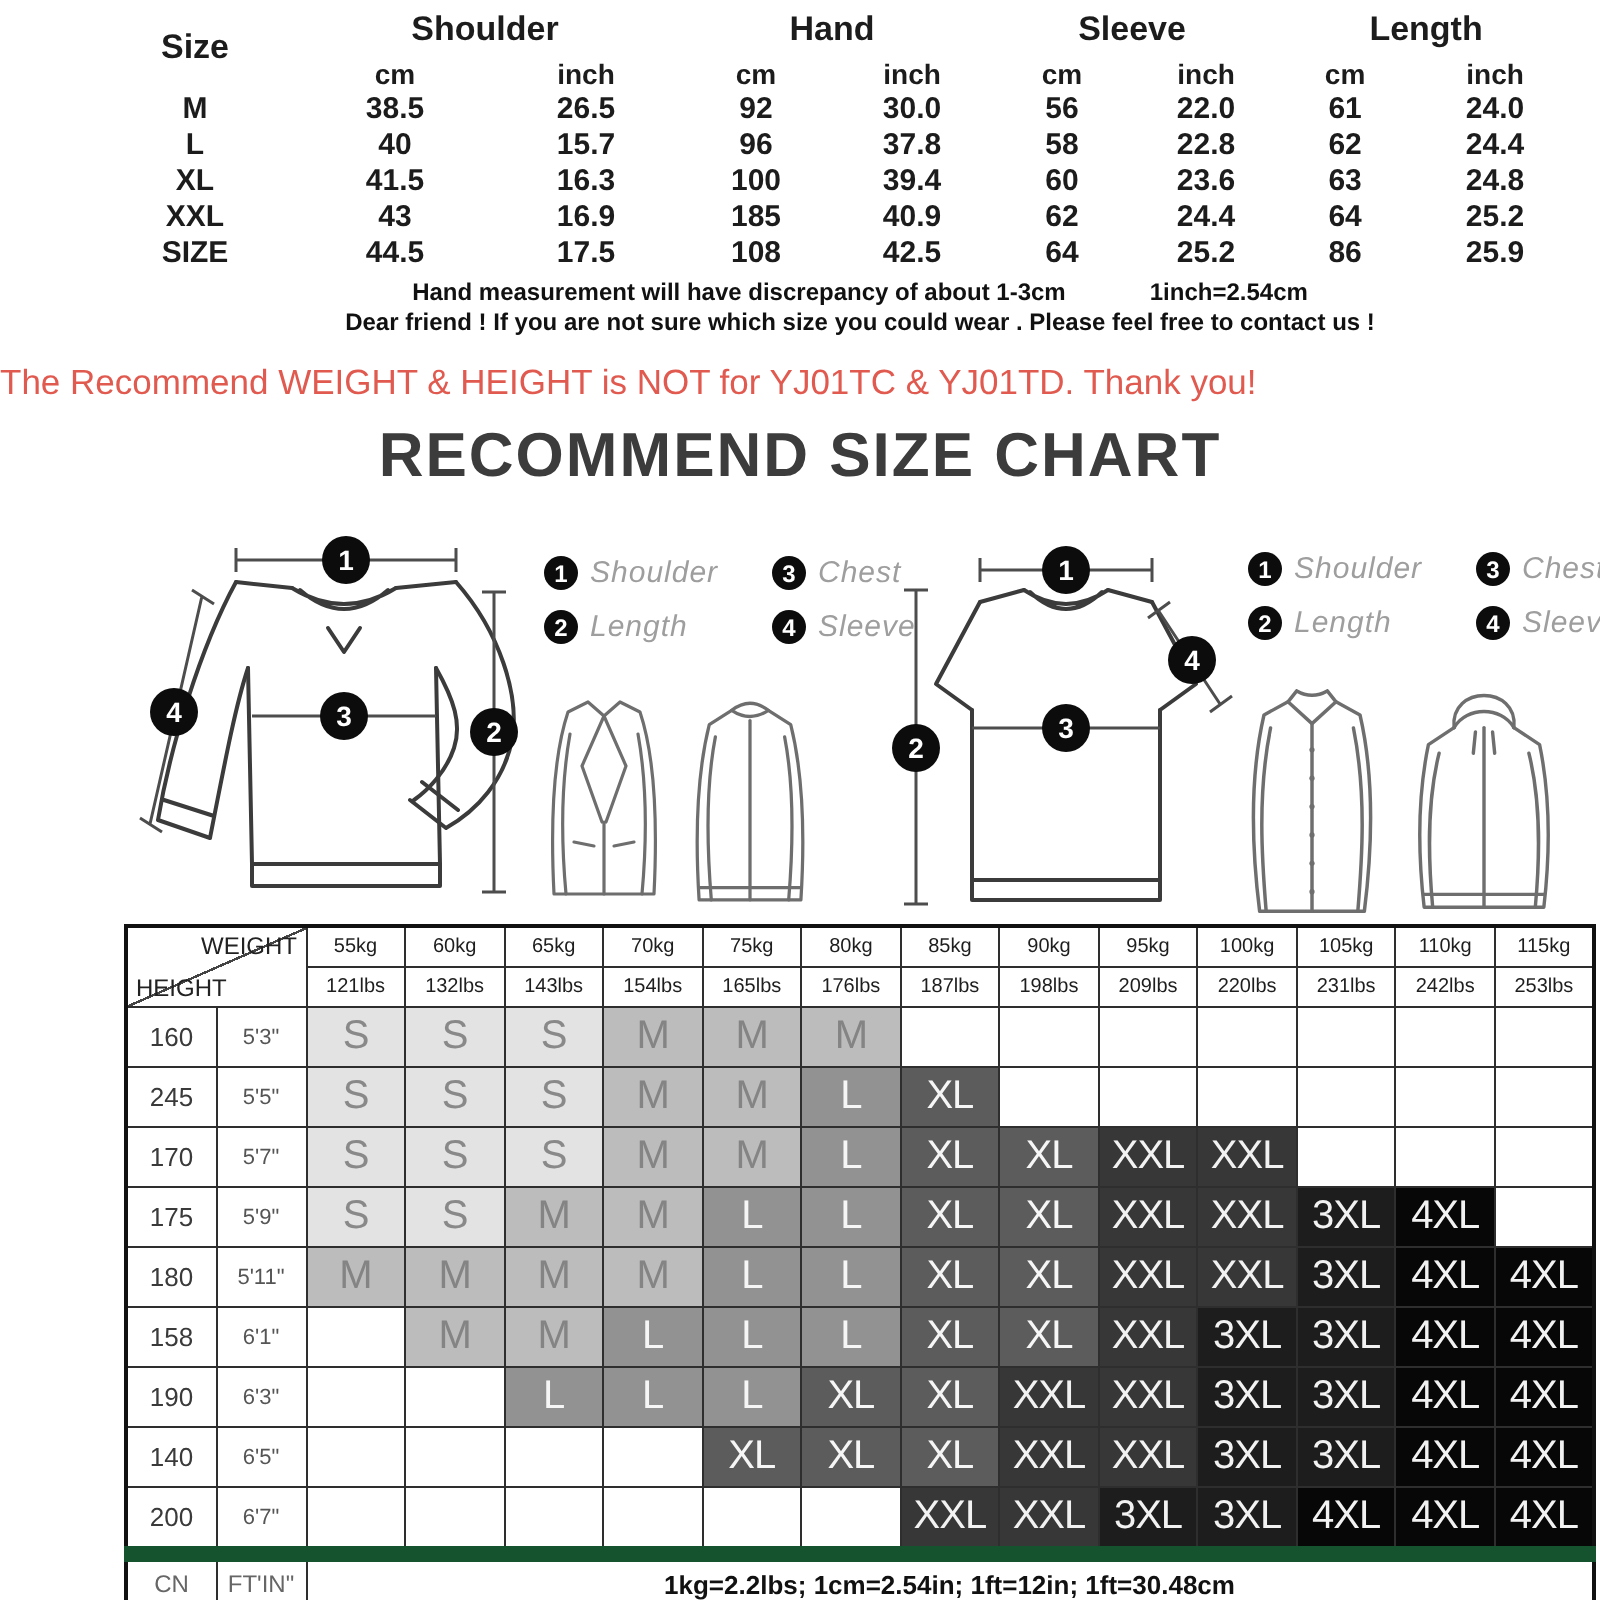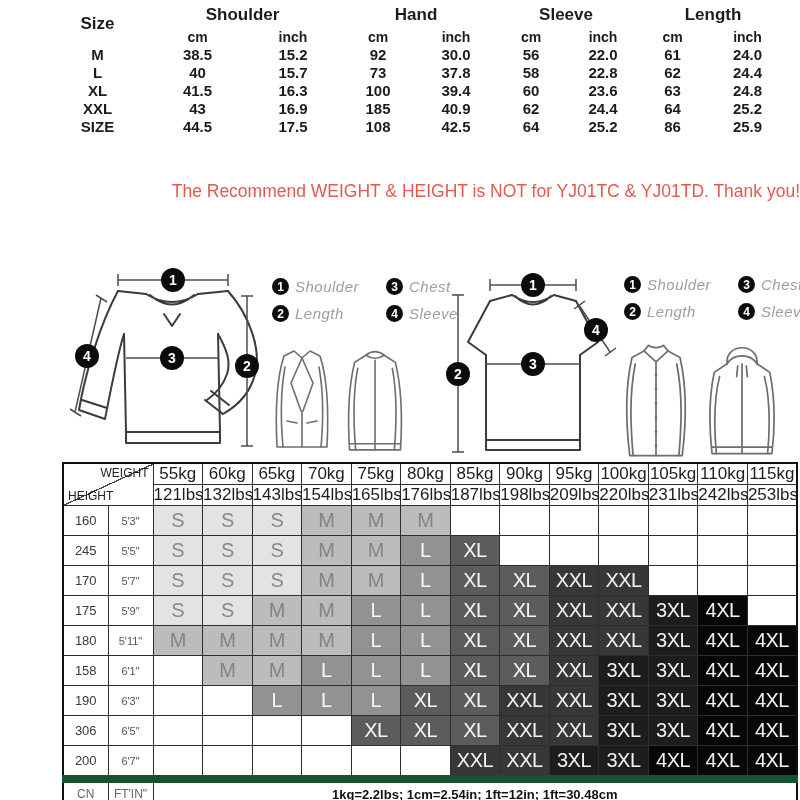--- a/index.html
+++ b/index.html
@@ -12,21 +12,21 @@
   table.sizes thead tr.grp-row th{height:26px;font-size:17px;vertical-align:middle;}
   table.sizes thead tr.unit-row th{height:18px;font-size:14px;}
   table.sizes th.sz-h{font-size:17px;}
   table.sizes tbody td{height:18px;font-size:15px;line-height:18px;}
 
   .note{position:absolute;left:60px;width:740px;text-align:center;font-size:12px;font-weight:700;color:#111;}
   .note1{top:139px;}
   .note2{top:154px;}
   .note1 .gap{margin-left:42px;}
 
-  .banner{position:absolute;left:0;top:181px;width:100%;text-align:right;
+  .banner{position:absolute;left:0;top:181px;width:100%;text-align:left;
           font-size:17.5px;color:#e15a50;}
   .heading{position:absolute;left:0;top:210px;width:100%;margin:0;text-align:center;
            font-size:31px;font-weight:800;letter-spacing:1px;color:#3c3c3c;}
 
   
   .panel{position:absolute;top:262px;height:198px;}
   .panel-left{left:60px;width:366px;}
   .panel-right{left:428px;width:372px;}
   .garment-big{position:absolute;left:0;top:0;}
   .garm{stroke:#3b3b3b;stroke-width:2;fill:none;stroke-linecap:round;stroke-linejoin:round;}
@@ -50,21 +50,21 @@
   .shirt{left:190px;top:78px;}
   .hoodie{left:272px;top:74px;}
 
   
   table.matrix{position:absolute;left:62px;top:462px;width:736px;border-collapse:collapse;
                table-layout:fixed;border:2px solid #111;}
   table.matrix th,table.matrix td{border:1px solid #2e2e2e;padding:0;text-align:center;vertical-align:middle;}
   th.diag{position:relative;background:linear-gradient(to bottom right,#fff 49.3%,#444 49.3%,#444 51%,#fff 51%);}
   th.diag .w{position:absolute;top:2px;right:4px;font-size:12px;font-weight:400;color:#222;}
   th.diag .h{position:absolute;bottom:2px;left:4px;font-size:12px;font-weight:400;color:#222;}
-  td.mx-kg,td.mx-lbs{height:19px;font-size:17px;font-weight:400;color:#1e1e1e;}
+  td.mx-kg,td.mx-lbs{height:19px;font-size:10px;font-weight:400;color:#1e1e1e;}
   td.mx-cm{height:29px;font-size:13px;color:#3a3a3a;}
   td.mx-ft{font-size:11px;color:#555;}
   td.mx-size{height:29px;font-size:20px;letter-spacing:-.5px;background:#fff;}
   table.matrix tfoot td{height:22px;border-top:8px solid #14532d;}
   td.mx-cn,td.mx-ftin{font-size:12px;color:#666;}
   td.mx-conv{font-size:13px;font-weight:600;color:#111;}
 </style>
 </head>
 <body>
 
@@ -98,33 +98,33 @@
         <th>cm</th>
         <th>inch</th>
         <th>cm</th>
         <th>inch</th>
       </tr>
     </thead>
     <tbody>
         <tr>
           <td class="st-size">M</td>
           <td class="st-val">38.5</td>
-          <td class="st-val">15.2</td>
+          <td class="st-val">26.5</td>
           <td class="st-val">92</td>
           <td class="st-val">30.0</td>
           <td class="st-val">56</td>
           <td class="st-val">22.0</td>
           <td class="st-val">61</td>
           <td class="st-val">24.0</td>
         </tr>
         <tr>
           <td class="st-size">L</td>
           <td class="st-val">40</td>
           <td class="st-val">15.7</td>
-          <td class="st-val">73</td>
+          <td class="st-val">96</td>
           <td class="st-val">37.8</td>
           <td class="st-val">58</td>
           <td class="st-val">22.8</td>
           <td class="st-val">62</td>
           <td class="st-val">24.4</td>
         </tr>
         <tr>
           <td class="st-size">XL</td>
           <td class="st-val">41.5</td>
           <td class="st-val">16.3</td>
@@ -153,22 +153,27 @@
           <td class="st-val">108</td>
           <td class="st-val">42.5</td>
           <td class="st-val">64</td>
           <td class="st-val">25.2</td>
           <td class="st-val">86</td>
           <td class="st-val">25.9</td>
         </tr>
       </tbody>
   </table>
 
+  <div class="note note1">
+    <span>Hand measurement will have discrepancy of about 1-3cm</span><span class="gap">1inch=2.54cm</span>
+  </div>
+  <div class="note note2">Dear friend ! If you are not sure which size you could wear . Please feel free to contact us !</div>
 
   <div class="banner">The Recommend WEIGHT &amp; HEIGHT is NOT for YJ01TC &amp; YJ01TD. Thank you!</div>
+  <h1 class="heading">RECOMMEND SIZE CHART</h1>
 
   <div class="panel panel-left">
     <svg class="garment-big" width="255" height="198" viewBox="0 0 255 198">
       <g class="garm">
         <path d="M86,32 Q112,48 138,32 M90,33 Q112,52 134,33"></path>
         <path d="M104,52 L112,64 L120,52"></path>
         <path d="M86,32 L58,29 M138,32 L168,29"></path>
         <path d="M58,29 C40,62 25,112 19,148 M19,148 L45,157 M22,138 L47,146 M45,157 C53,116 58,90 64,72"></path>
         <path d="M64,72 L66,170 M66,170 L160,170 M66,181 L160,181 M66,170 L66,181 M160,170 L160,181 M160,170 L158,72"></path>
         <path d="M168,29 C190,54 200,86 196,108 C192,128 179,143 163,152 M163,152 L145,138 M169,143 L151,129 M158,72 C167,88 171,100 167,112 C163,124 154,133 147,138"></path>
@@ -471,21 +476,21 @@
           <td class="mx-size" style="background: rgb(92, 92, 92); color: rgb(246, 246, 246);">XL</td>
           <td class="mx-size" style="background: rgb(92, 92, 92); color: rgb(246, 246, 246);">XL</td>
           <td class="mx-size" style="background: rgb(55, 55, 55); color: rgb(242, 242, 242);">XXL</td>
           <td class="mx-size" style="background: rgb(55, 55, 55); color: rgb(242, 242, 242);">XXL</td>
           <td class="mx-size" style="background: rgb(29, 29, 29); color: rgb(242, 242, 242);">3XL</td>
           <td class="mx-size" style="background: rgb(29, 29, 29); color: rgb(242, 242, 242);">3XL</td>
           <td class="mx-size" style="background: rgb(7, 7, 7); color: rgb(242, 242, 242);">4XL</td>
           <td class="mx-size" style="background: rgb(7, 7, 7); color: rgb(242, 242, 242);">4XL</td>
         </tr>
         <tr>
-          <td class="mx-cm">306</td>
+          <td class="mx-cm">140</td>
           <td class="mx-ft">6'5"</td>
           <td class="mx-size"></td>
           <td class="mx-size"></td>
           <td class="mx-size"></td>
           <td class="mx-size"></td>
           <td class="mx-size" style="background: rgb(92, 92, 92); color: rgb(246, 246, 246);">XL</td>
           <td class="mx-size" style="background: rgb(92, 92, 92); color: rgb(246, 246, 246);">XL</td>
           <td class="mx-size" style="background: rgb(92, 92, 92); color: rgb(246, 246, 246);">XL</td>
           <td class="mx-size" style="background: rgb(55, 55, 55); color: rgb(242, 242, 242);">XXL</td>
           <td class="mx-size" style="background: rgb(55, 55, 55); color: rgb(242, 242, 242);">XXL</td>

